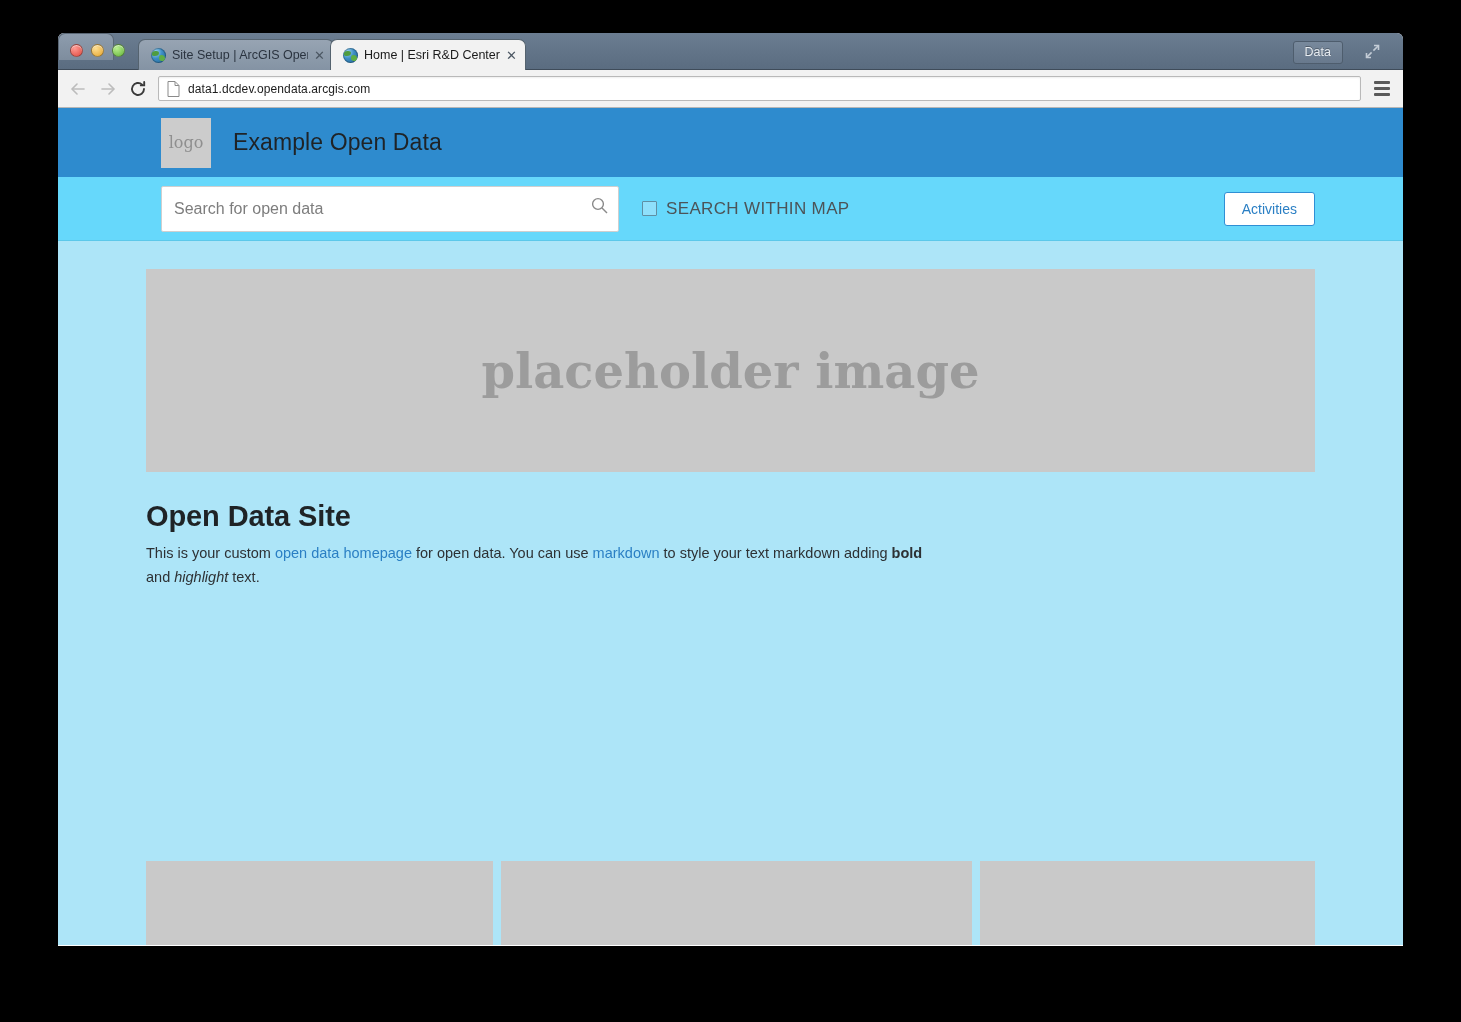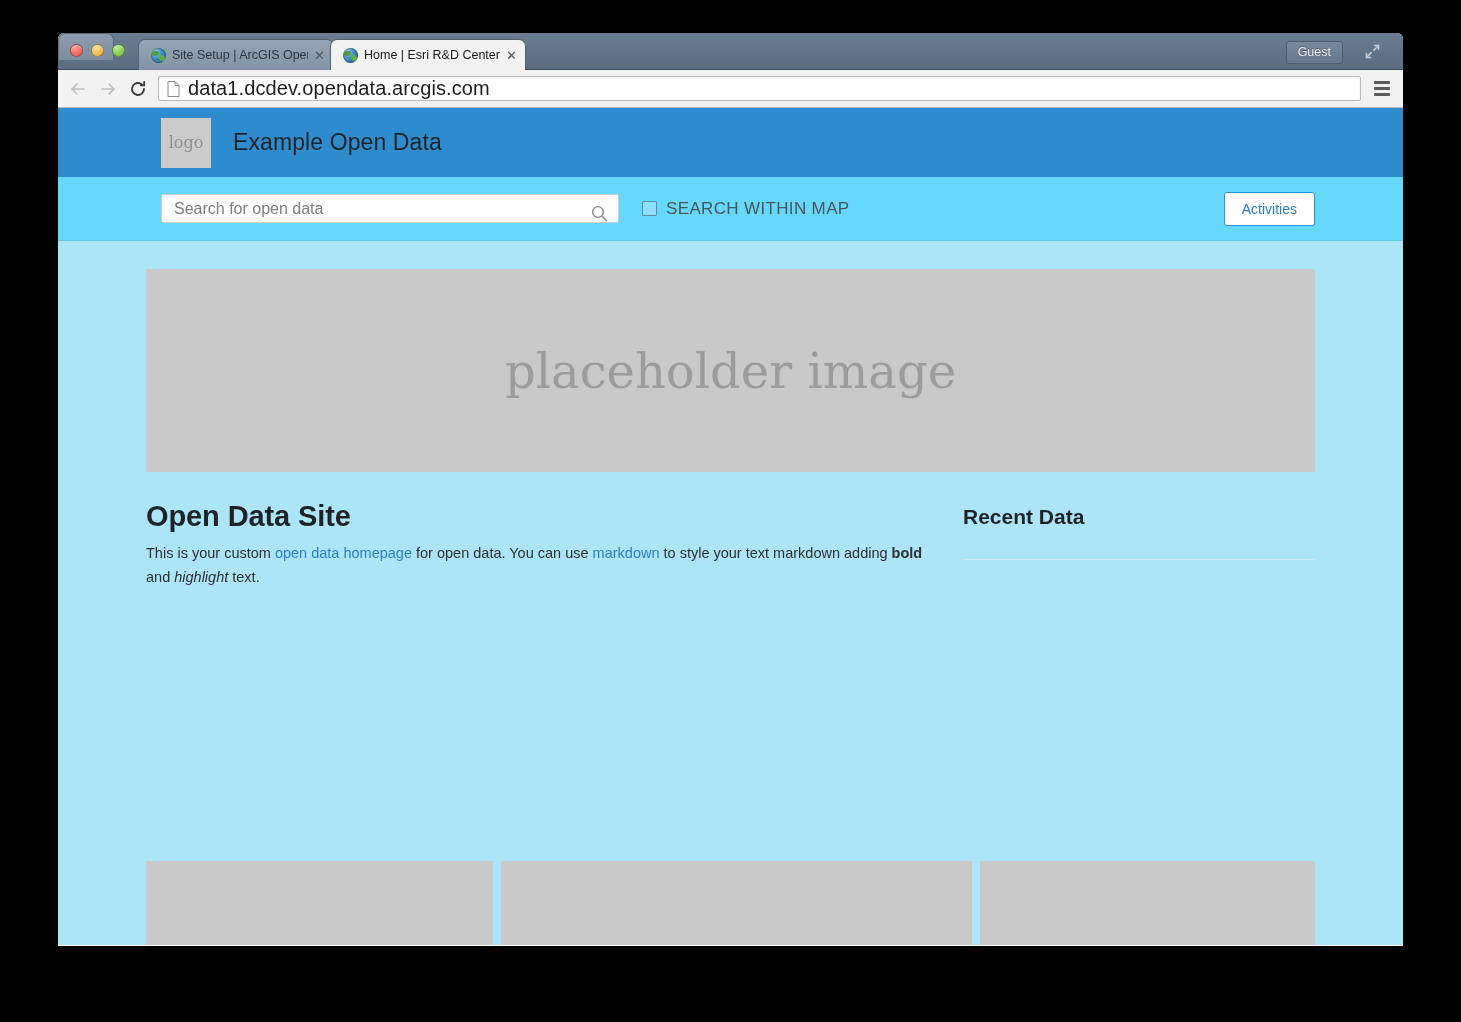--- a/index.html
+++ b/index.html
@@ -102,21 +102,21 @@
   }
   .nav-btn { width: 20px; height: 20px; flex: 0 0 auto; }
   .nav-btn.disabled { opacity: .38; }
   #omnibox {
     flex: 1 1 auto; height: 25px;
     background: #fff; border: 1px solid #b9b9b9; border-radius: 2px;
     display: flex; align-items: center; gap: 8px; padding: 0 8px;
     box-shadow: inset 0 1px 2px rgba(0,0,0,.07);
   }
   #page-doc-icon { width: 13px; height: 16px; flex: 0 0 auto; }
-  #omnibox-url { font-size: 20px; color: #1c1c1c; letter-spacing: .1px; }
+  #omnibox-url { font-size: 12px; color: #1c1c1c; letter-spacing: .1px; }
   #menu-button { width: 22px; height: 22px; flex: 0 0 auto;
                  display: flex; flex-direction: column; justify-content: center;
                  gap: 3px; padding: 0 3px; }
   #menu-button span { display: block; height: 3px; background: #5a5a5a; border-radius: 1px; }
 
   
   #page {
     position: relative;
     height: 837px;
     background: #ade5f8;
@@ -138,21 +138,21 @@
     margin-left: 22px;
     font-size: 23px; color: #1f2326; font-weight: 400; letter-spacing: .1px;
   }
 
   #search-band {
     height: 64px; background: #66d8fb;
     display: flex; align-items: center; padding-left: 103px; padding-right: 88px;
     border-bottom: 1px solid #5cc8ea;
   }
   #search-input-wrap {
-    position: relative; width: 458px; height: 29px; flex: 0 0 auto;
+    position: relative; width: 458px; height: 46px; flex: 0 0 auto;
   }
   #search-input {
     width: 100%; height: 100%;
     border: 1px solid #cfcfcf; border-radius: 2px;
     background: #fff; padding: 0 36px 0 12px;
     font-size: 16px; color: #4a4a4a;
     font-family: "Liberation Sans", sans-serif;
     outline: none;
   }
   #search-input::placeholder { color: #7d7d7d; }
@@ -179,21 +179,21 @@
 
   #content { padding: 0 88px 0 88px; }
 
   #hero-placeholder {
     margin-top: 28px;
     height: 203px; background: #c9c9c9;
     display: flex; align-items: center; justify-content: center;
   }
   .ph-text {
     font-family: "DejaVu Serif", serif;
-    color: #9c9c9c; font-weight: 400;
+    color: #9c9c9c; font-weight: 700;
   }
   #hero-placeholder .ph-text { font-size: 48px; }
 
   #columns { display: flex; margin-top: 28px; }
   #main-col { width: 790px; flex: 0 0 auto; }
   #side-col { flex: 1 1 auto; padding-left: 27px; }
 
   #page-title {
     font-size: 29px; color: #1f2326; font-weight: 600;
     letter-spacing: -.1px; margin-bottom: 8px;
@@ -244,21 +244,21 @@
     </div>
 
     <div class="tab active" id="tab-1">
       <span class="favicon"></span>
       <span class="tab-title"><span>Home | Esri R&amp;D Center, </span></span>
       <span class="tab-close">✕</span>
     </div>
 
     <div id="tab-newtabish"></div>
 
-    <div id="guest-button">Guest</div>
+    <div id="guest-button">Data</div>
 
     <span id="expand-icon">
       <svg viewBox="0 0 17 17" width="17" height="17" fill="none" stroke="currentColor" stroke-width="1.6">
         <path d="M10 2.5h4.5V7"></path>
           <path d="M14.3 2.7 9.4 7.6"></path>
         <path d="M7 14.5H2.5V10"></path>
           <path d="M2.7 14.3 7.6 9.4"></path>
       </svg>
     </span>
   </div>
@@ -333,24 +333,20 @@
       </div>
 
       <div id="columns">
         <div id="main-col">
           <h1 id="page-title">Open Data Site</h1>
           <p id="page-body">
             <span>This is your custom </span><a href="#">open data homepage</a><span> for open data. You can use </span><a href="#">markdown</a><span> to style your text markdown adding </span><b>bold</b><span> and </span><i>highlight</i><span> text.</span>
           </p>
         </div>
 
-        <div id="side-col">
-          <h2 id="recent-data-title">Recent Data</h2>
-          <hr id="recent-data-rule">
-        </div>
       </div>
     </div>
 
     <div id="cards-row">
       <div class="card-placeholder" id="card-0">
         
       </div>
       <div class="card-placeholder" id="card-1">
         
       </div>

